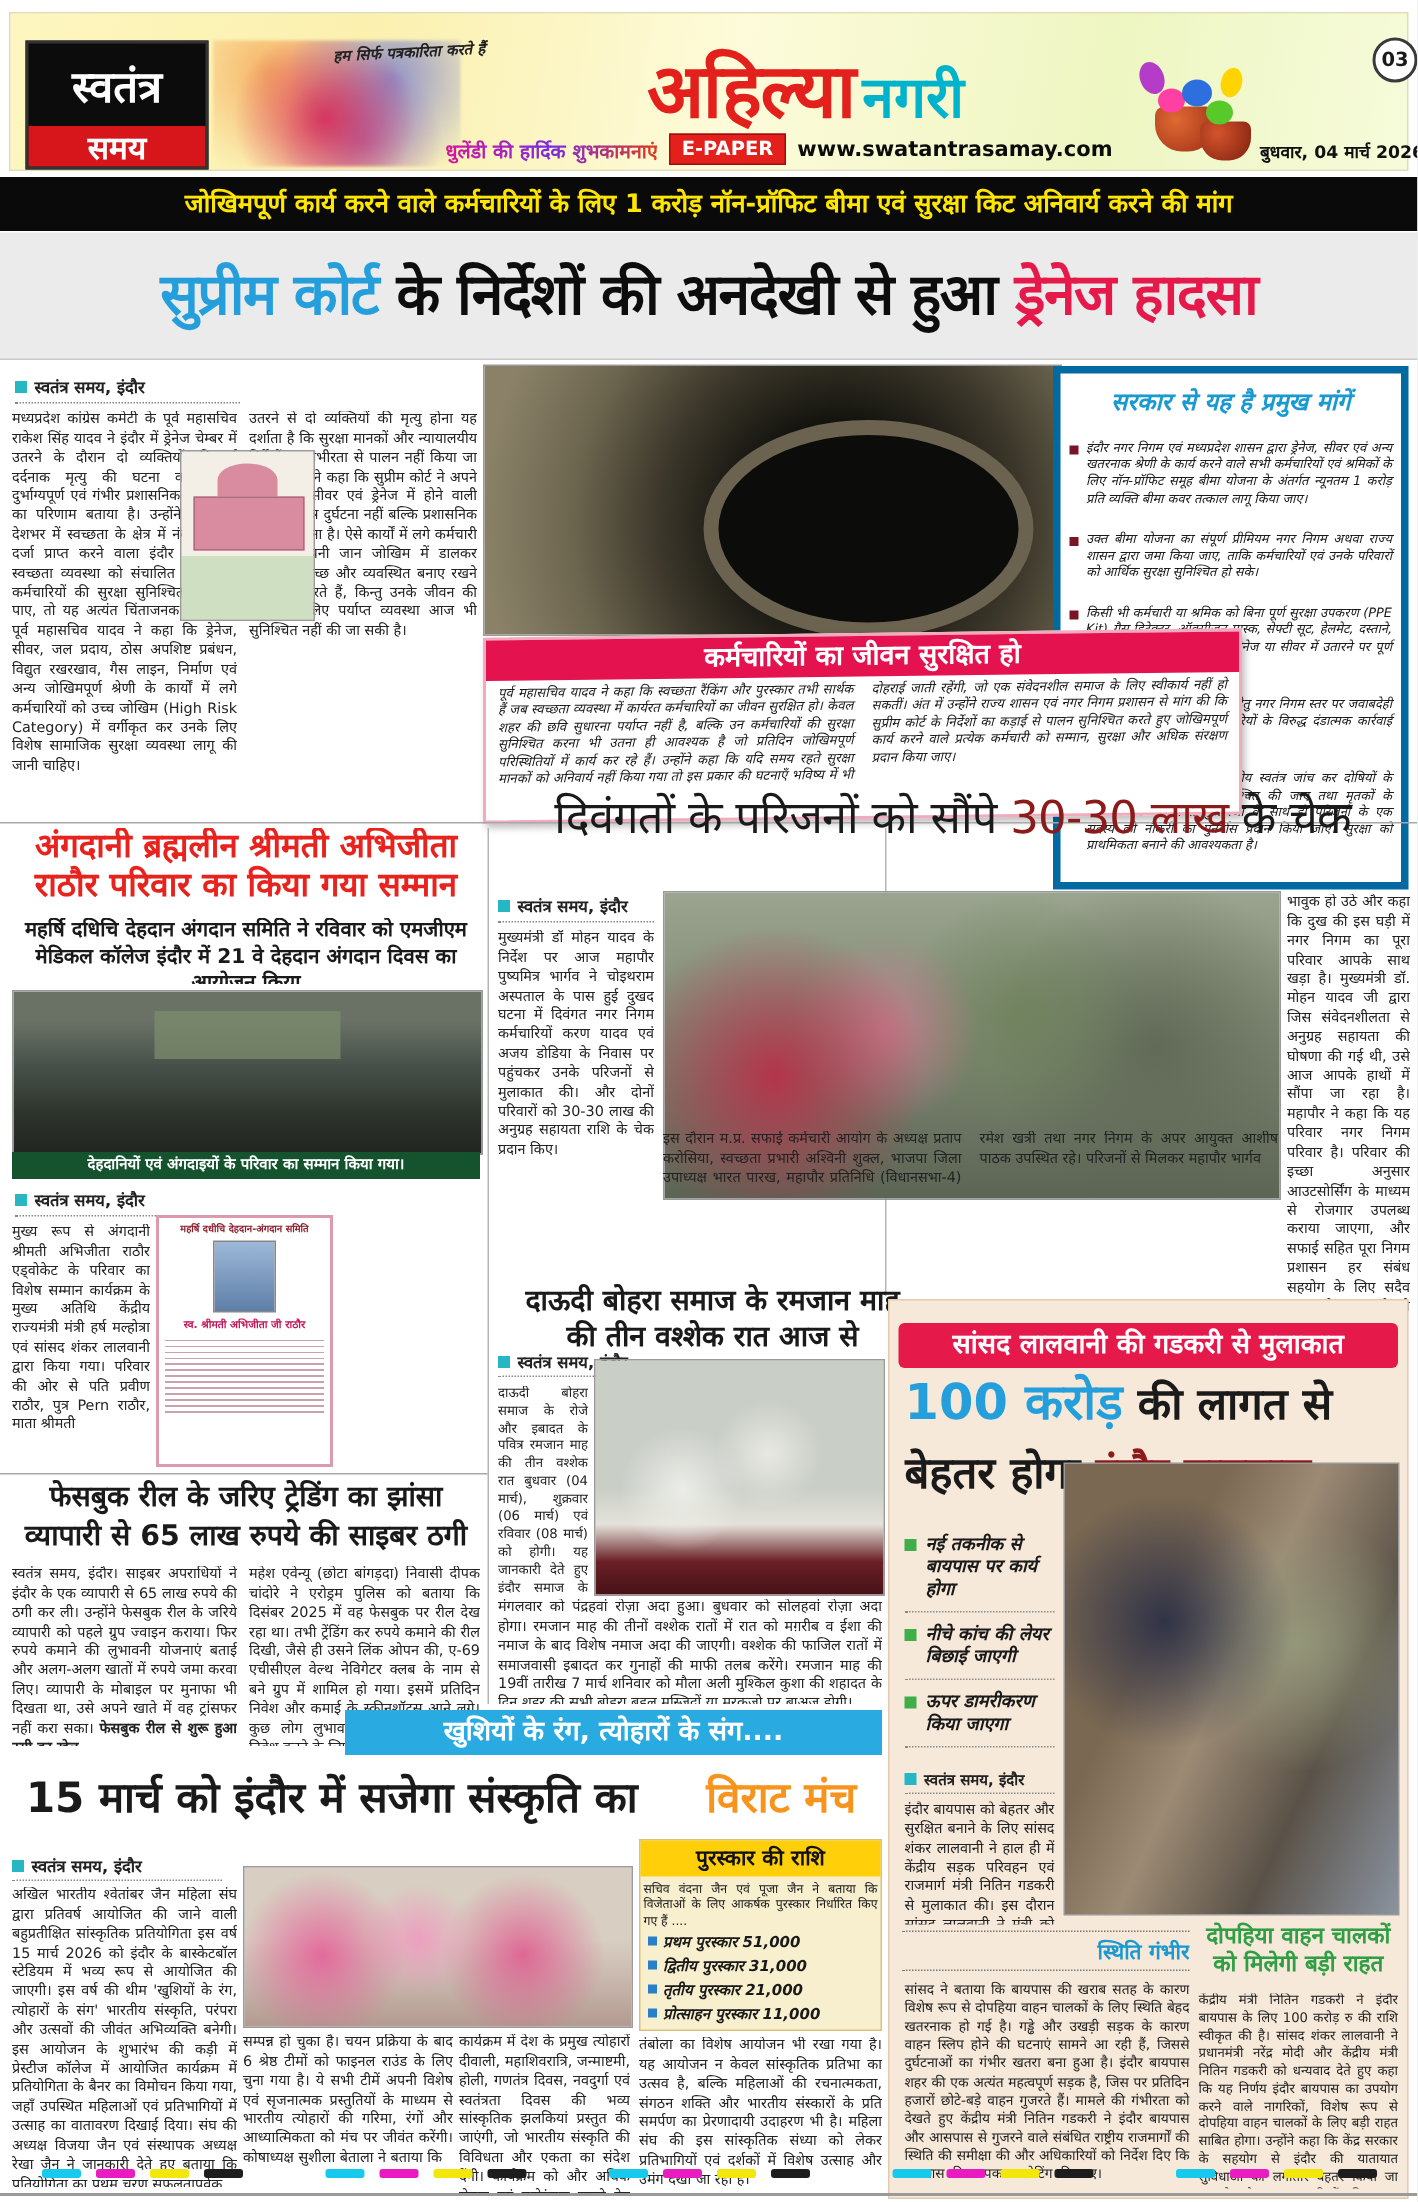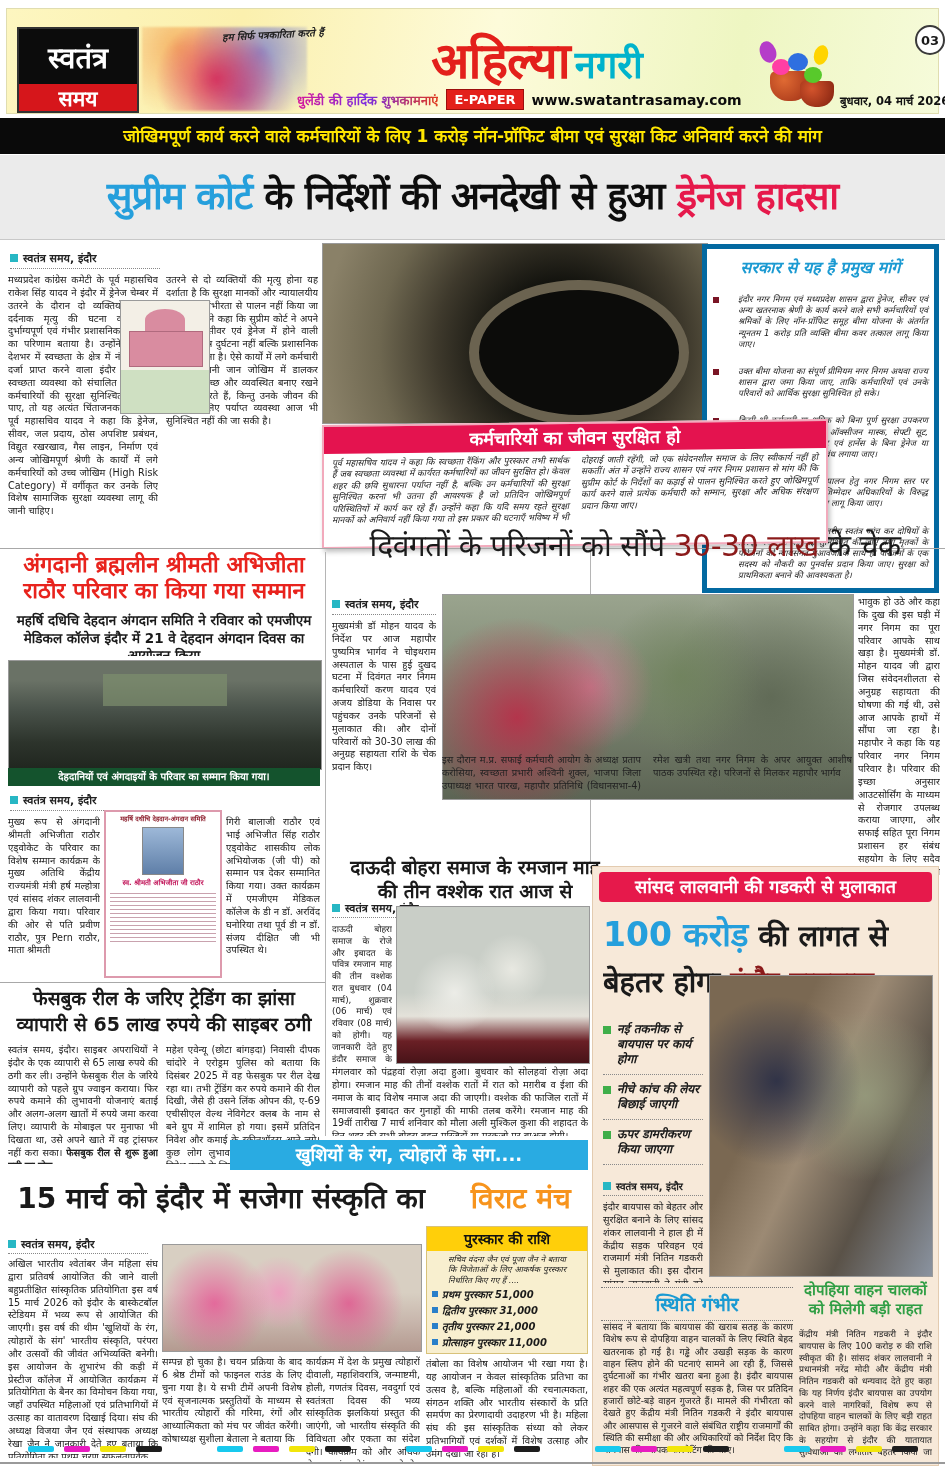--- a/index.html
+++ b/index.html
@@ -47,21 +47,21 @@
               font-size:13px;font-weight:800;display:flex;align-items:center;justify-content:center;}
   
   #strap{left:0;top:118px;width:945px;height:36px;background:#0a0a0a;color:#ffe600;font-weight:800;
          font-size:17px;line-height:36px;text-align:center;white-space:nowrap;overflow:hidden;}
   #lead-headline{left:0;top:155px;width:945px;height:84px;background:#ebebeb;border-bottom:1px solid #c8c8c8;
          text-align:center;font-weight:800;font-size:38px;line-height:82px;white-space:nowrap;overflow:hidden;letter-spacing:-1px;}
   #lead-headline .blu{color:#259fdc;} #lead-headline .blk{color:#0d0d0d;} #lead-headline .red{color:#e6194b;}
   
   #demands{left:702px;top:244px;width:237px;height:349px;border:5px solid #0369a1;background:#fff;padding:5px 6px;box-sizing:border-box;font-style:italic;}
   #demands h3{margin:2px 0 6px;color:#1b9ad2;font-size:16px;text-align:center;white-space:nowrap;}
-  .demand{display:flex;gap:19px;margin-bottom:3px;margin-top:16px;}
+  .demand{display:flex;gap:5px;margin-bottom:3px;margin-top:16px;}
   .demand .msq{flex:0 0 6px;height:6px;background:#7a1525;margin-top:3px;}
   .demand .dtxt{font-size:8.6px;line-height:1.3;text-align:justify;}
   
   #lifebox{left:322px;top:422px;width:506px;height:124px;background:#fff;border:2px solid #f2aabc;
            box-shadow:2px 3px 5px rgba(0,0,0,.25);transform:skewY(-0.7deg);box-sizing:border-box;}
   #lifebox .band{height:27px;background:#e4134f;color:#fff;font-weight:800;font-size:18px;line-height:27px;text-align:center;}
   #lifebox .bd{padding:4px 8px;column-count:2;column-gap:12px;font-size:8.8px;line-height:1.3;font-style:italic;text-align:justify;height:84px;overflow:hidden;}
   
   #honor-headline{left:4px;top:552px;width:320px;height:58px;color:#e8231d;font-weight:800;font-size:22px;line-height:1.18;text-align:center;overflow:hidden;}
   #honor-subhead{left:4px;top:612px;width:320px;height:44px;font-weight:800;font-size:13.5px;line-height:1.3;text-align:center;overflow:hidden;}
@@ -72,39 +72,39 @@
   #card .ph{width:40px;height:46px;margin:3px auto;background:linear-gradient(#9db8d8,#5f7fa8);border:1px solid #888;}
   #card .nm{font-size:7px;font-weight:bold;color:#c2185b;}
   #card .lines{height:52px;margin-top:3px;background:repeating-linear-gradient(#fff 0 3px,#c9a2ae 3px 4px);}
   
   #cheq-headline{left:328px;top:526px;width:614px;height:40px;font-weight:400;font-size:30px;line-height:40px;text-align:center;white-space:nowrap;overflow:hidden;letter-spacing:-0.5px;}
   #cheq-headline .mar{color:#8b1a1a;}
   
   #bohra-headline{left:330px;top:856px;width:258px;height:62px;font-weight:800;font-size:19px;line-height:1.25;text-align:center;overflow:hidden;margin-left:16px;}
   
   #gbox{left:592px;top:866px;width:347px;height:600px;background:#f7e9d9;border:1px solid #e3cbb0;box-sizing:border-box;}
-  #gbox .band{position:absolute;left:6px;top:5px;width:333px;height:30px;background:#e6194b;color:#fff;font-weight:800;
+  #gbox .band{position:absolute;left:6px;top:15px;width:333px;height:30px;background:#e6194b;color:#fff;font-weight:800;
               font-size:18px;line-height:30px;text-align:center;border-radius:4px;white-space:nowrap;overflow:hidden;}
   #gbox .hl{position:absolute;left:10px;top:42px;width:327px;height:100px;font-weight:800;font-size:29px;line-height:1.55;overflow:hidden;}
   #gbox .hl .blu{color:#259fdc;font-size:33px;} #gbox .hl .mar{color:#8b1a1a;}
   .gbullet{display:flex;gap:6px;align-items:flex-start;padding:7px 0;border-bottom:1px dotted #8a8a8a;}
   .gbullet .gsq{flex:0 0 8px;height:8px;background:#3fae49;margin-top:4px;}
   .gbullet .gtxt{font-size:12px;font-weight:800;font-style:italic;line-height:1.25;}
-  #sthiti-title{position:absolute;left:8px;top:420px;width:192px;color:#1b9ad2;font-weight:800;font-size:19px;text-align:center;
+  #sthiti-title{position:absolute;left:8px;top:420px;width:192px;color:#1b9ad2;font-weight:800;font-size:14px;text-align:right;
                 border-top:1px dotted #777;border-bottom:1px dotted #777;padding:3px 0;white-space:nowrap;overflow:hidden;}
   #dop-title{position:absolute;left:206px;top:414px;width:133px;color:#2f9e44;font-weight:800;font-size:15px;line-height:1.25;text-align:center;}
   
   #cyber-headline{left:2px;top:986px;width:324px;height:52px;font-weight:800;font-size:19px;line-height:1.35;text-align:center;overflow:hidden;}
   
   #festband{left:230px;top:1140px;width:358px;height:30px;background:#29abe2;color:#fff;font-weight:800;font-size:18px;line-height:30px;text-align:center;white-space:nowrap;overflow:hidden;}
   #cult-headline{left:0px;top:1174px;width:588px;height:50px;font-weight:800;font-size:28px;line-height:50px;text-align:center;white-space:nowrap;overflow:hidden;}
   #cult-headline .org{color:#f7941d;margin-left:36px;}
   #prizebox{left:426px;top:1226px;width:162px;height:128px;background:#f8efcf;border:1px solid #d8c27a;box-sizing:border-box;}
   #prizebox .pband{height:24px;background:#ffcf0a;color:#111;font-weight:800;font-size:14px;line-height:24px;text-align:center;white-space:nowrap;overflow:hidden;}
-  #prizebox .pintro{font-size:8.2px;font-style:italic;line-height:1.25;padding:3px 21px 1px;text-align:justify;}
+  #prizebox .pintro{font-size:8.2px;line-height:1.25;padding:3px 2px 1px;text-align:justify;}
   .prize{display:flex;gap:4px;align-items:center;padding:1px 5px;}
   .prize .bsq{flex:0 0 6px;height:6px;background:#2a7fc9;}
   .prize .ptxt{font-size:10px;font-weight:800;font-style:italic;}
   
   #regmarks{left:0;top:1446px;width:945px;display:flex;justify-content:space-around;}
   .reggroup{display:flex;gap:10px;}
   .reg{width:26px;height:6px;border-radius:2px;}
   .reg.c{background:#18c9ee}.reg.m{background:#e81cc0}.reg.y{background:#f2e60a}.reg.k{background:#1d1d1d}
   #bottomline{left:0;top:1462px;width:945px;height:2px;background:#9a9a9a;}
 </style>
@@ -205,21 +205,20 @@
     <span class="sq"></span>
     <span>स्वतंत्र समय, इंदौर</span>
   </div>
   <div class="abs bodytext" style="left:8px;top:816px;width:92px;height:162px;">मुख्य रूप से अंगदानी श्रीमती अभिजीता राठौर एड्वोकेट के परिवार का विशेष सम्मान कार्यक्रम के मुख्य अतिथि केंद्रीय राज्यमंत्री मंत्री हर्ष मल्होत्रा एवं सांसद शंकर लालवानी द्वारा किया गया। परिवार की ओर से पति प्रवीण राठौर, पुत्र Pern राठौर, माता श्रीमती</div>
   <div id="card" class="abs">
     <div class="org">महर्षि दधीचि देहदान-अंगदान समिति</div>
     <div class="ph"></div>
     <div class="nm">स्व. श्रीमती अभिजीता जी राठौर</div>
     <div class="lines"></div>
   </div>
-  <div class="abs bodytext" style="left:226px;top:816px;width:94px;height:162px;">गिरी बालाजी राठौर एवं भाई अभिजीत सिंह राठौर एड्वोकेट शासकीय लोक अभियोजक (जी पी) को सम्मान पत्र देकर सम्मानित किया गया। उक्त कार्यक्रम में एमजीएम मेडिकल कॉलेज के डी न डॉ. अरविंद घनोरिया तथा पूर्व डी न डॉ. संजय दीक्षित जी भी उपस्थित थे।</div>
 
   <div id="cheq-headline" class="abs">
     <span>दिवंगतों के परिजनों को सौंपे </span><span class="mar">30-30 लाख</span><span> के चेक</span>
   </div>
   <div class="abs byline byline-rule" style="left:332px;top:596px;width:104px;padding-bottom:3px;">
     <span class="sq"></span>
     <span>स्वतंत्र समय, इंदौर</span>
   </div>
   <div class="abs bodytext" style="left:332px;top:620px;width:104px;height:260px;">मुख्यमंत्री डॉ मोहन यादव के निर्देश पर आज महापौर पुष्यमित्र भार्गव ने चोइथराम अस्पताल के पास हुई दुखद घटना में दिवंगत नगर निगम कर्मचारियों करण यादव एवं अजय डोडिया के निवास पर पहुंचकर उनके परिजनों से मुलाकात की। और दोनों परिवारों को 30-30 लाख की अनुग्रह सहायता राशि के चेक प्रदान किए।</div>
   <div class="abs photo" style="left:442px;top:594px;width:410px;height:204px;background:

